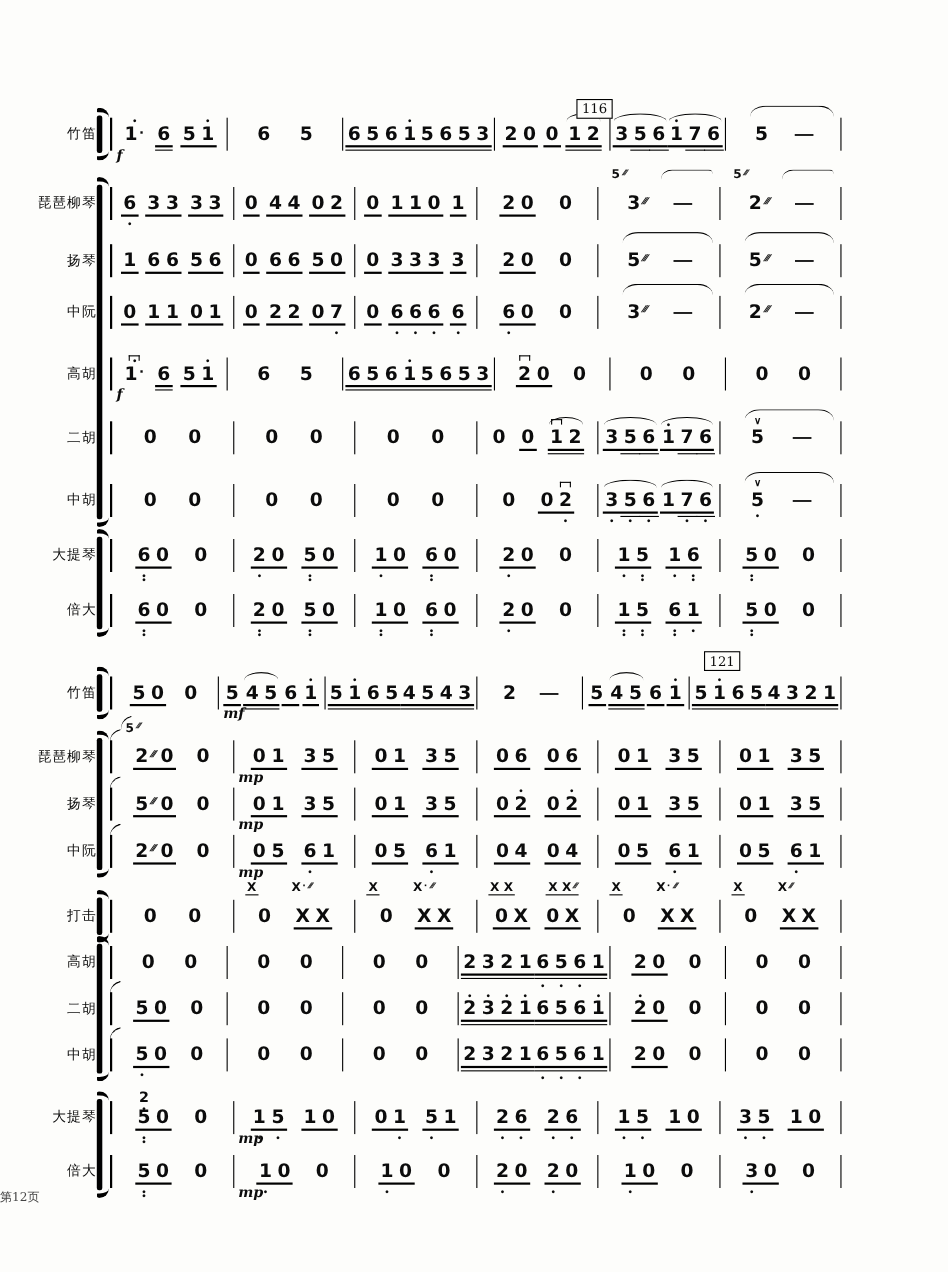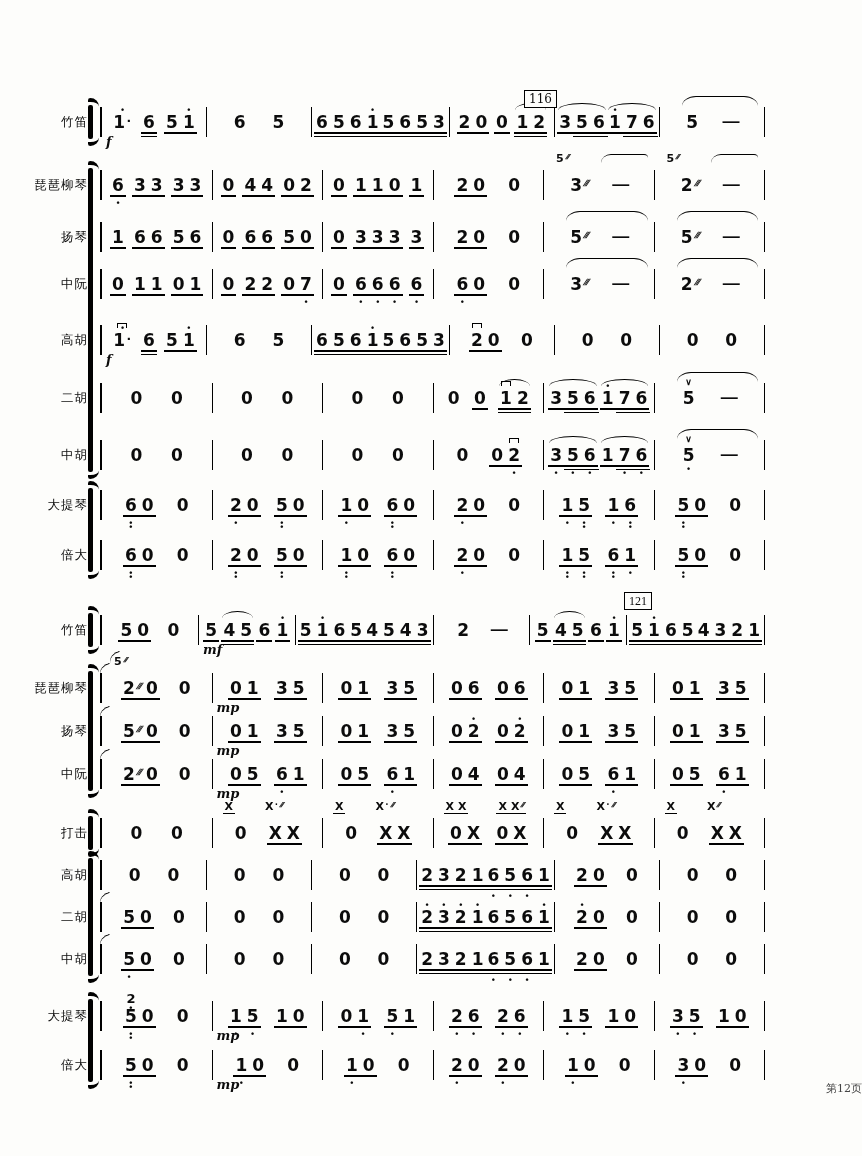--- a/index.html
+++ b/index.html
@@ -74,24 +74,24 @@
   .brk::before{content:"";position:absolute;top:-7px;left:0;width:11px;height:8px;
       border-top:4.5px solid #000;border-top-left-radius:3px;
       border-top-right-radius:100% 90%;}
   .brk::after{content:"";position:absolute;bottom:-7px;left:0;width:11px;height:8px;
       border-bottom:4.5px solid #000;border-bottom-left-radius:3px;
       border-bottom-right-radius:100% 90%;}
   
   .rmark{position:absolute;border:1.4px solid #000;font-size:12px;
       font-family:"DejaVu Serif",serif;padding:0 4px;line-height:16px;background:#fdfdfb;z-index:3;}
   #mark116{left:524px;top:90px;text-align:right;}
-  #mark121{left:624px;top:592px;font-family:Liberation Serif, serif;}
+  #mark121{left:640px;top:592px;}
   #keytext{position:absolute;left:211px;top:584px;font-size:15.5px;
       font-family:"DejaVu Serif",serif;}
-  #footer{position:absolute;left:0;width:862px;top:1081px;text-align:right;
+  #footer{position:absolute;left:0;width:862px;top:1081px;text-align:left;
       font-size:11px;color:#444;font-family:"DejaVu Serif",serif;}
 </style>
 </head>
 <body>
 
 <div id="score">
   <div class="rmark" id="mark116">116</div>
   <div class="rmark" id="mark121">121</div>
   <div id="footer">第12页</div>
 <div class="srow" style="top: 102px;">

